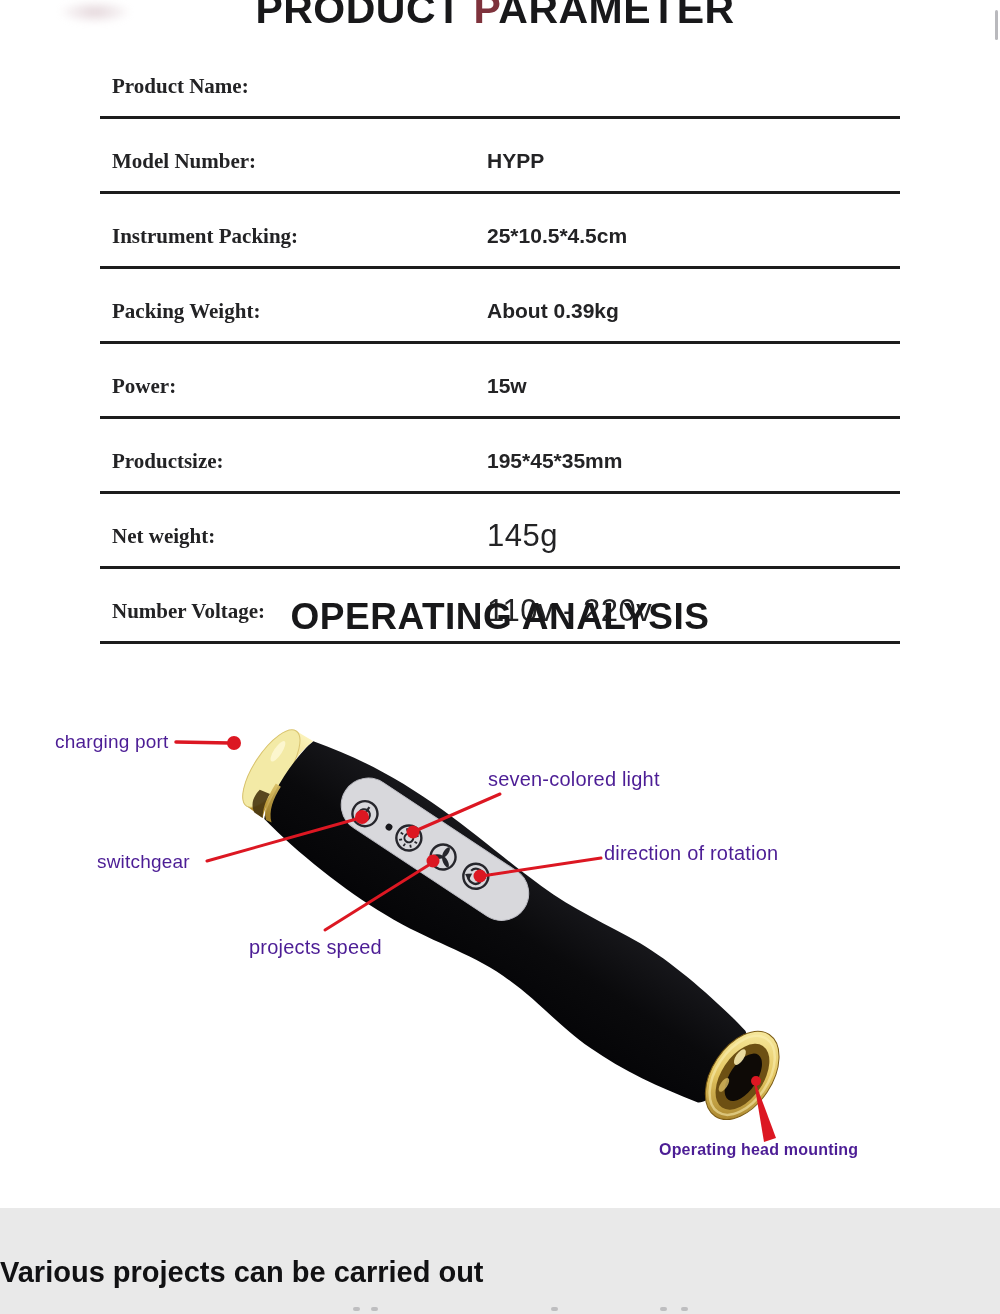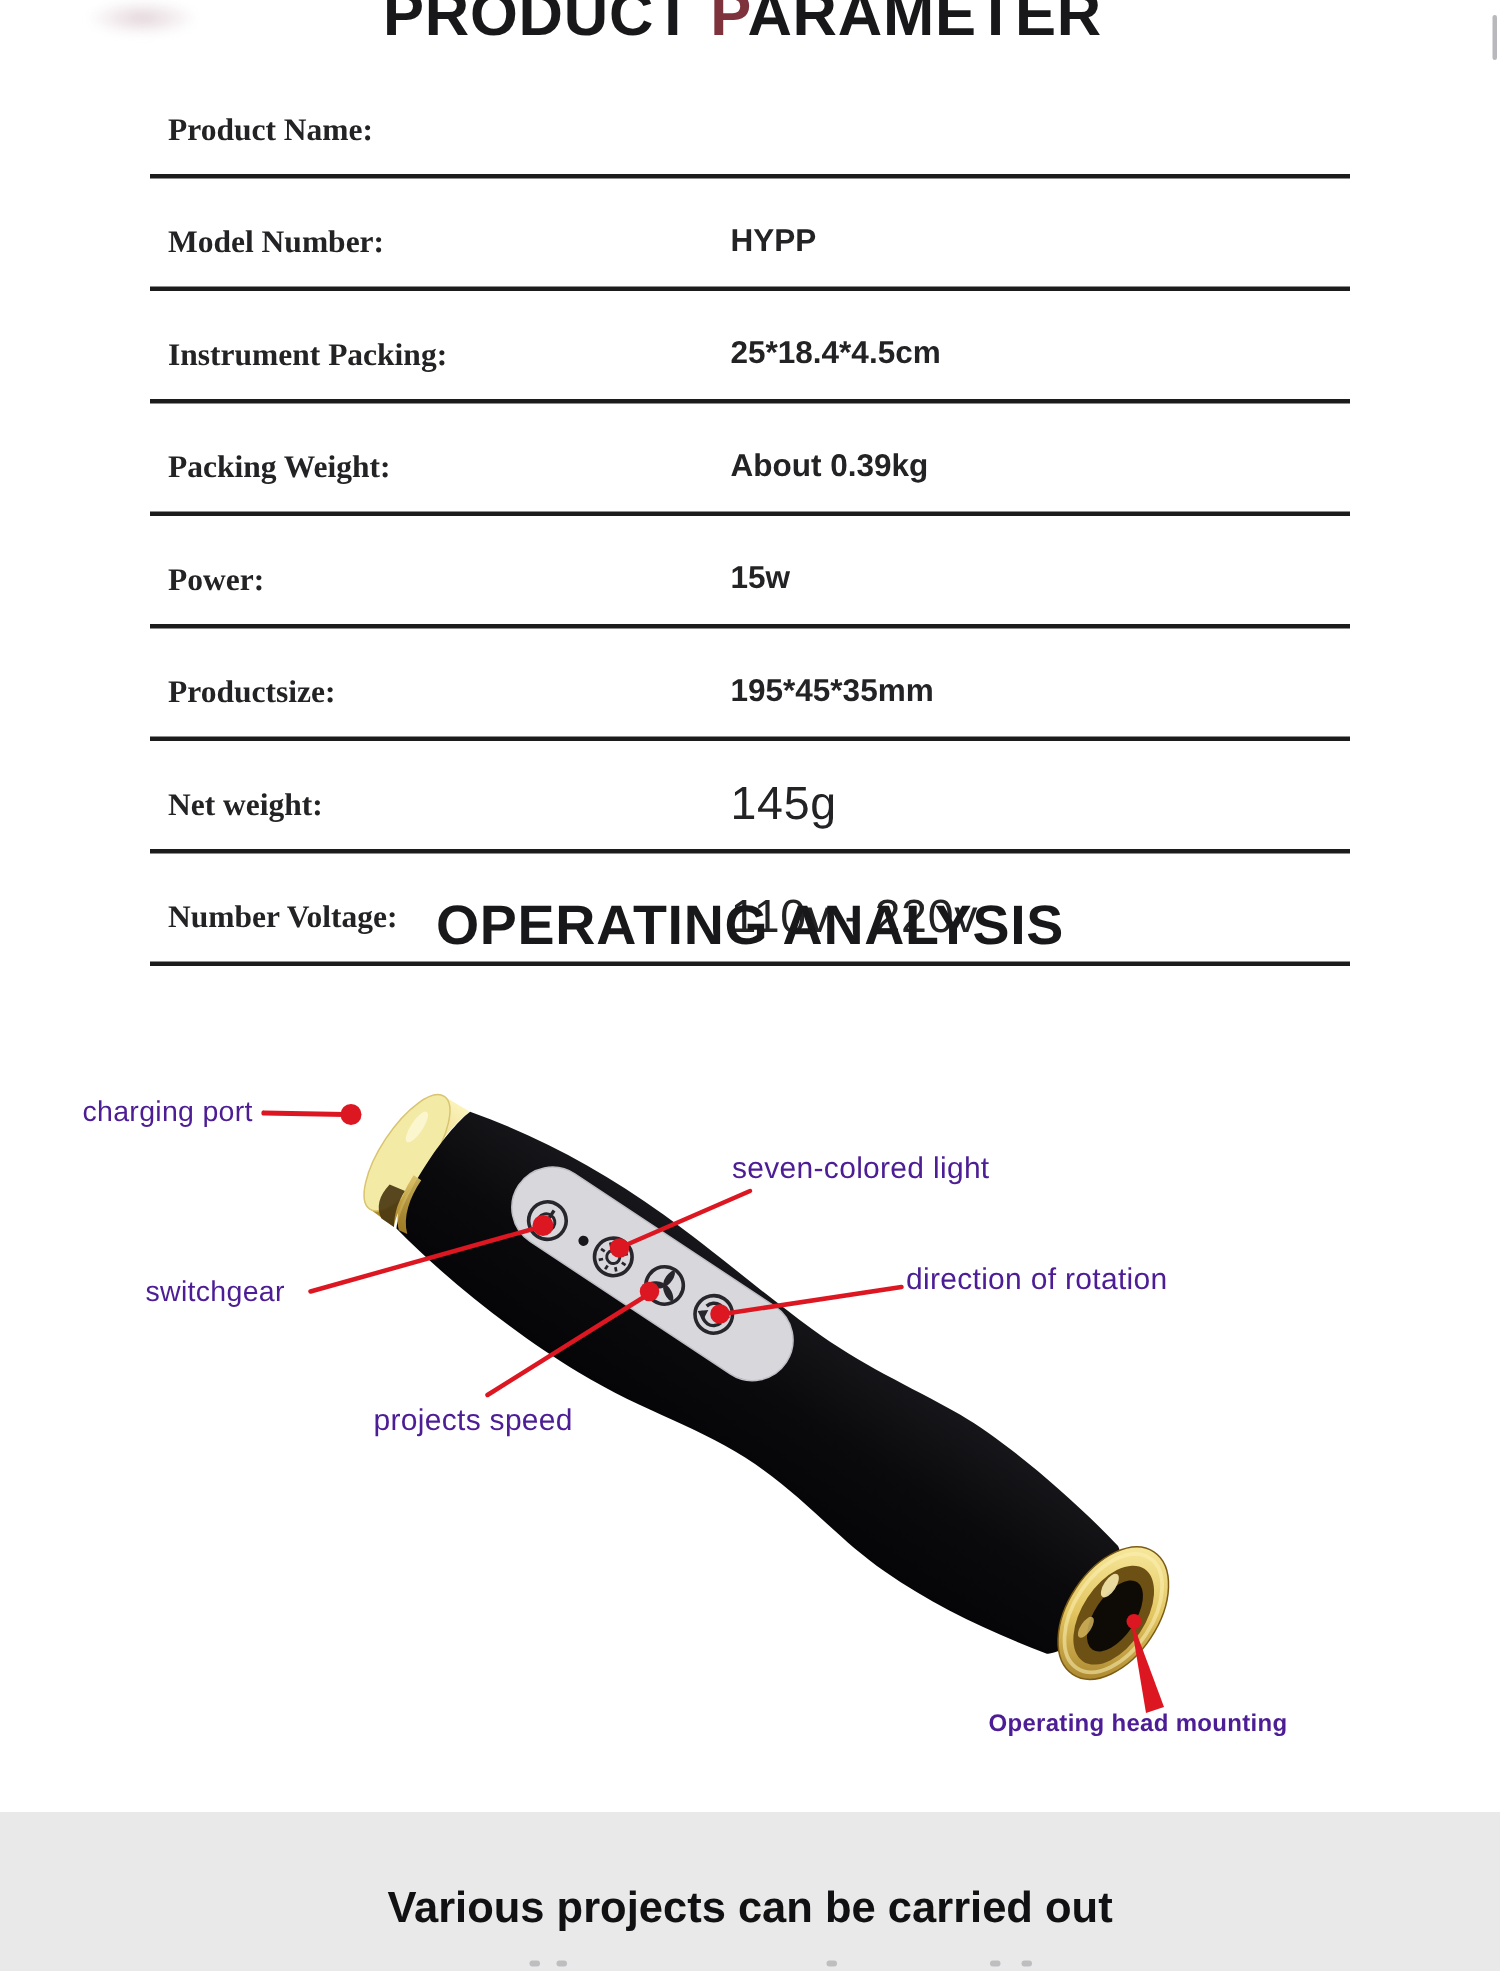--- a/index.html
+++ b/index.html
@@ -41,21 +41,21 @@
   .device-svg{position:absolute;left:0;top:655px;width:1000px;height:545px;}
   .annotation-label{
     position:absolute;font-size:19px;color:#4c1d95;white-space:nowrap;letter-spacing:.2px;
   }
   .annotation-label.bold{font-weight:600;font-size:16px;}
   
   .footer-band{
     position:absolute;left:0;top:1208px;width:1000px;height:106px;background:#e9e9e9;
   }
   .footer-headline{
-    position:absolute;left:0;top:48px;width:100%;text-align:center;
+    position:absolute;left:0;top:48px;width:100%;text-align:left;
     font-size:29px;font-weight:700;color:#111113;
   }
   .cutoff-text-fragment{position:absolute;top:99px;height:4px;width:7px;background:#b3b3b5;border-radius:2px;opacity:.8;}
 </style>
 </head>
 <body>
 
 <div class="watermark-smudge"></div>
 <div class="scrollbar-fragment"></div>
 
@@ -64,21 +64,21 @@
 <div class="spec-table">
   <div class="spec-row">
     <div class="spec-label">Product Name:</div>
   </div>
   <div class="spec-row">
     <div class="spec-label">Model Number:</div>
     <div class="spec-value">HYPP</div>
   </div>
   <div class="spec-row">
     <div class="spec-label">Instrument Packing:</div>
-    <div class="spec-value">25*18.4*4.5cm</div>
+    <div class="spec-value">25*10.5*4.5cm</div>
   </div>
   <div class="spec-row">
     <div class="spec-label">Packing Weight:</div>
     <div class="spec-value">About 0.39kg</div>
   </div>
   <div class="spec-row">
     <div class="spec-label">Power:</div>
     <div class="spec-value">15w</div>
   </div>
   <div class="spec-row">

